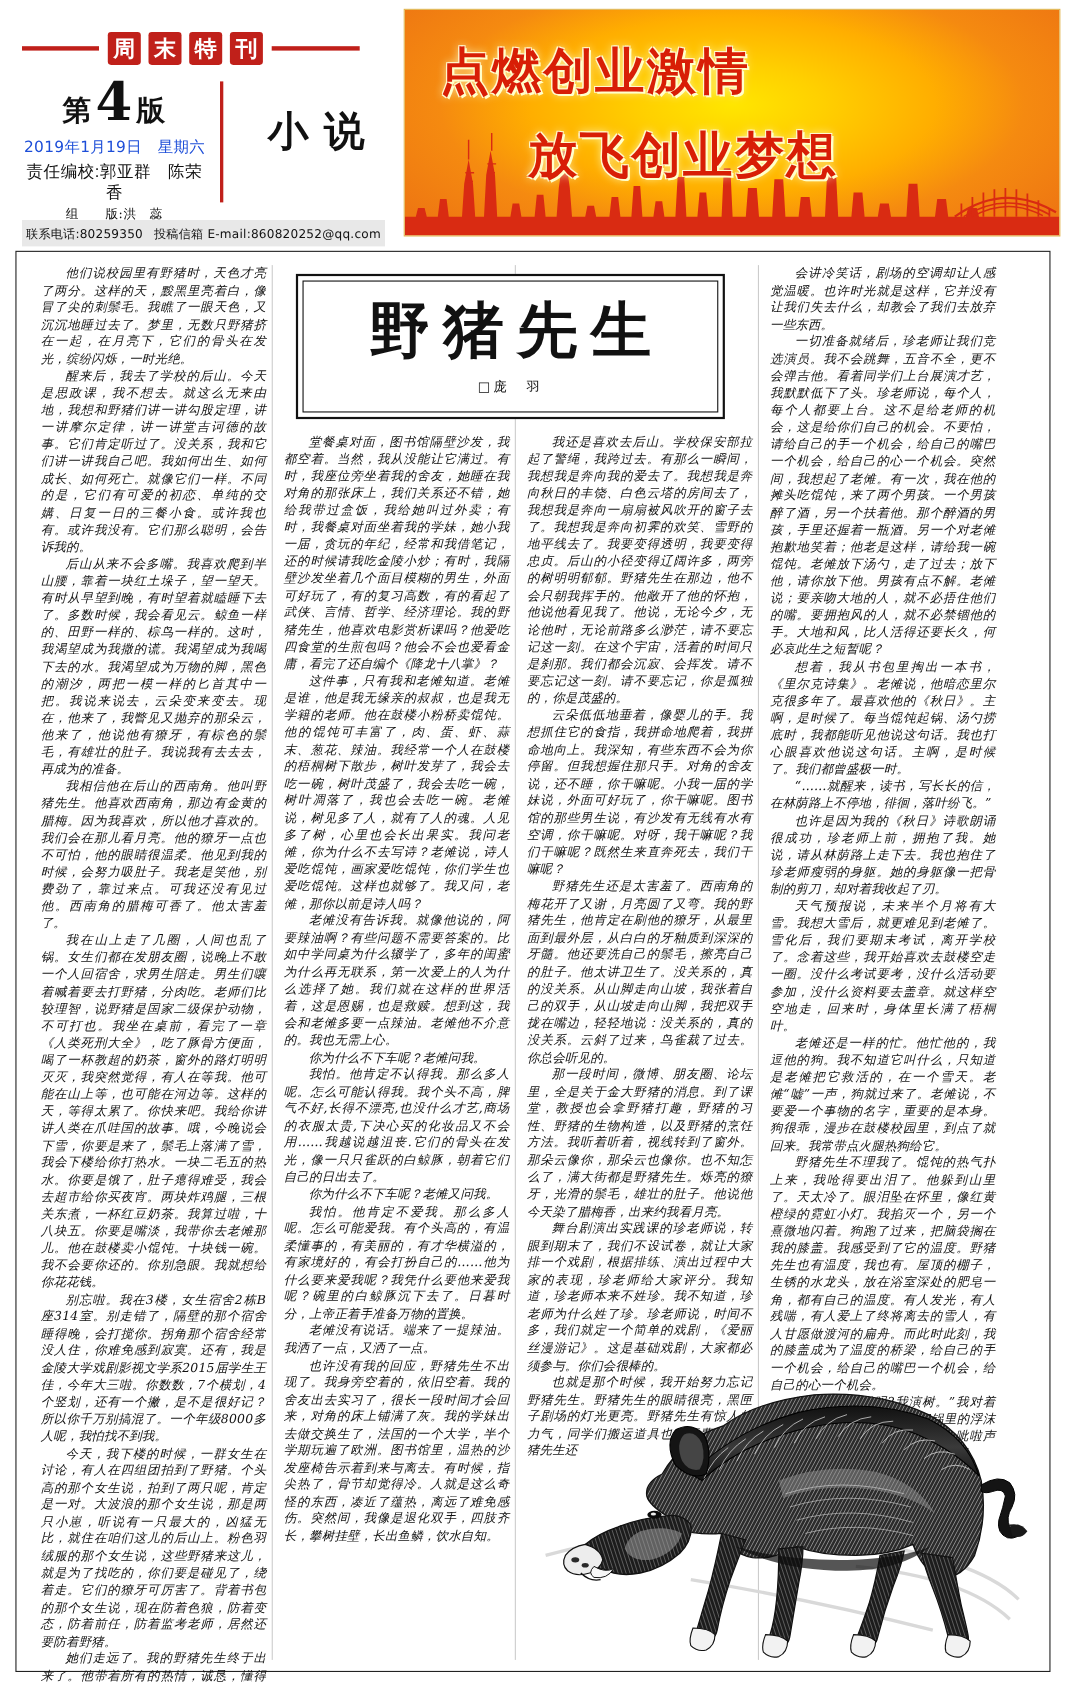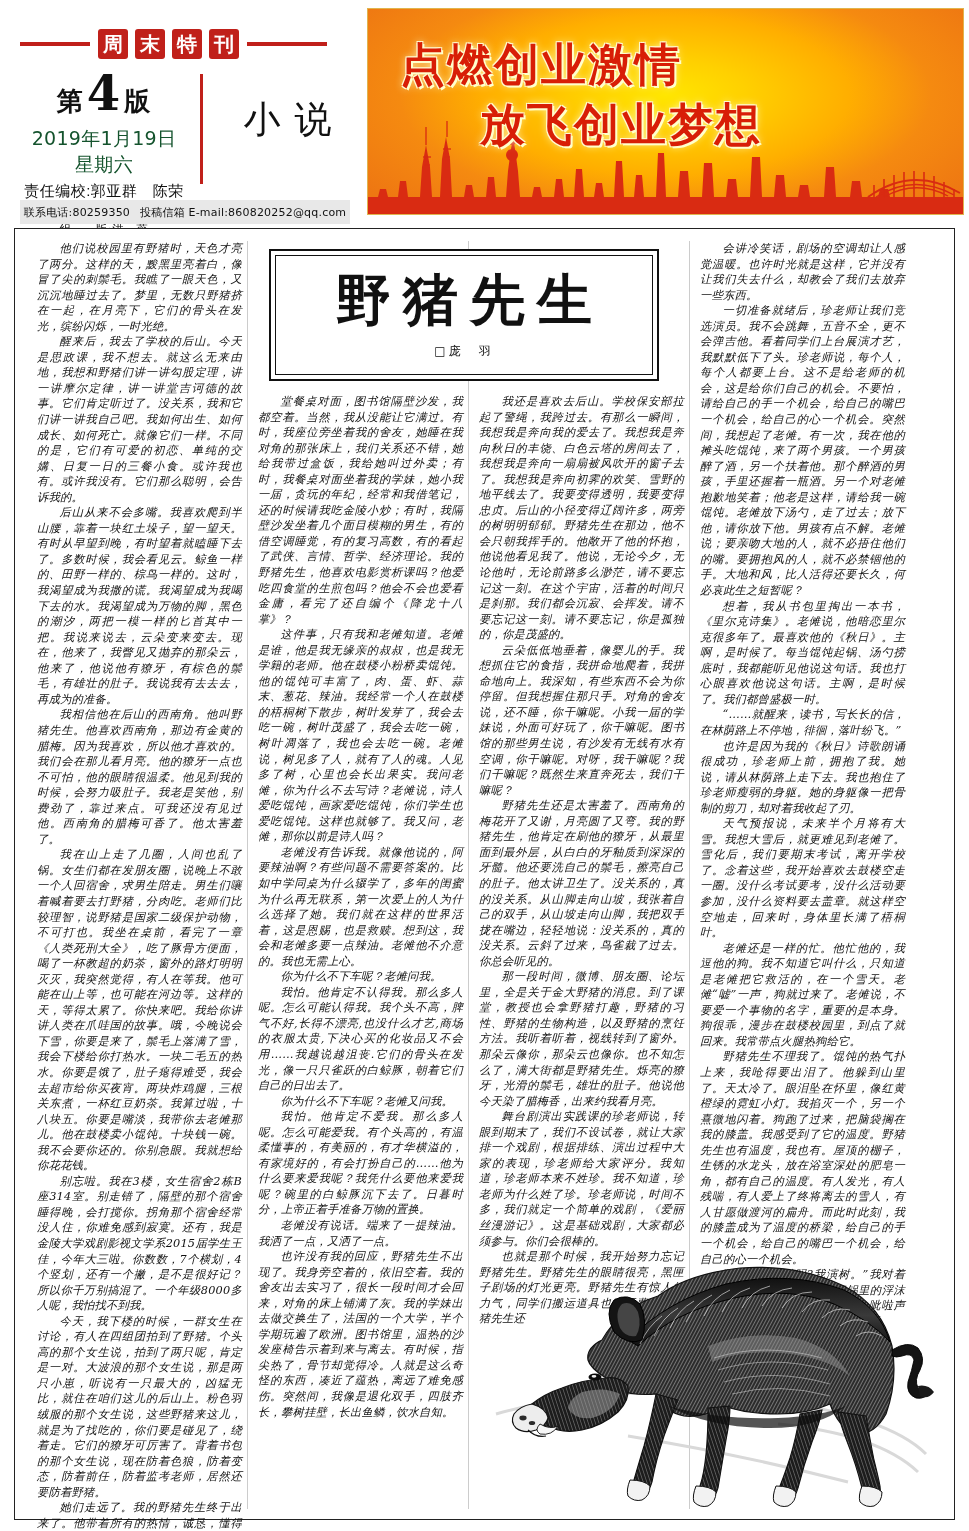--- a/index.html
+++ b/index.html
@@ -23,47 +23,47 @@
   .wk-seals{display:flex;gap:7px;}
   .seal{width:30px;height:30px;background:#c0201a;color:#fff;border-radius:3px;
         display:flex;align-items:center;justify-content:center;
         font-family:"DejaVu Serif","Liberation Serif",serif;font-weight:bold;font-size:20px;line-height:1;}
 
   .mh-info{position:absolute;left:18px;top:72px;width:172px;text-align:center;}
   .ban-line{font-family:"DejaVu Serif","Liberation Serif",serif;
             font-size:26px;font-weight:bold;color:#111;letter-spacing:1px;
             display:flex;align-items:baseline;justify-content:center;}
   .ban-num{font-size:48px;line-height:0.9;font-weight:bold;padding:0 3px;}
-  .mh-date{font-size:19px;color:#14532d;margin-top:7px;letter-spacing:0.3px;
+  .mh-date{font-size:14px;color:#1d4ed8;margin-top:7px;letter-spacing:0.3px;
            font-family:"DejaVu Sans","Liberation Sans",sans-serif;}
   .mh-editor{font-size:15px;color:#111;margin-top:4px;
              font-family:Liberation Sans, sans-serif;letter-spacing:0.5px;}
   .mh-editor2{font-size:11.5px;color:#111;margin-top:2px;
              font-family:"DejaVu Serif","Liberation Serif",serif;letter-spacing:0.5px;}
 
   .mh-divider{position:absolute;left:200px;top:74px;width:3px;height:110px;background:#c0201a;}
 
   .mh-section{position:absolute;left:215px;top:95px;width:145px;text-align:center;
               font-family:"DejaVu Serif","Liberation Serif",serif;
-              font-size:37px;font-weight:normal;color:#111;letter-spacing:14px;text-indent:14px;}
+              font-size:37px;font-weight:bold;color:#111;letter-spacing:14px;text-indent:14px;}
 
   .mh-contact{position:absolute;left:20px;top:200px;width:330px;height:24px;
               background:#e8e8e8;display:flex;align-items:center;justify-content:center;
               font-size:11px;color:#111;gap:10px;letter-spacing:0.2px;}
 
   
   .mh-banner{position:absolute;left:367px;top:8px;width:595px;height:205px;
              border:1px solid #e0b44e;overflow:hidden;
              background:radial-gradient(ellipse 62% 78% at 50% 42%, #ffe600 0%, #ffd000 22%, #ffae00 50%, #f58a10 72%, #ee7712 100%);}
   .mh-banner .sky-text{position:absolute;left:0;top:26px;width:100%;z-index:3;}
   .bn-l1,.bn-l2{font-family:"DejaVu Sans","Liberation Sans",sans-serif;
       font-weight:bold;color:#d81e06;font-size:45px;letter-spacing:2px;
       text-shadow: 2px 2px 0 #ffffcc, -1px -1px 0 #fff9d0, 1px -1px 0 #fff9d0, -1px 1px 0 #fff9d0, 0 0 9px rgba(255,255,210,0.95);}
   .bn-l1{margin-left:32px;}
-  .bn-l2{margin-left:112px;margin-top:0;}
+  .bn-l2{margin-left:112px;margin-top:16px;}
   .skyline{position:absolute;left:0;bottom:0;width:100%;height:95px;z-index:1;}
 
   
   .body-frame{position:absolute;left:14px;top:228px;width:941px;height:1292px;
               border:1.5px solid #222;box-sizing:border-box;background:#fff;}
 
   
   .title-box{position:absolute;left:254px;top:20px;width:390px;height:132px;
              border:2px solid #111;box-sizing:border-box;background:#fff;z-index:5;
              display:flex;flex-direction:column;align-items:center;justify-content:center;}
@@ -197,21 +197,21 @@
         <p>后山从来不会多嘴。我喜欢爬到半山腰，靠着一块红土垛子，望一望天。有时从早望到晚，有时望着就瞌睡下去了。多数时候，我会看见云。鲸鱼一样的、田野一样的、棕鸟一样的。这时，我渴望成为我撒的谎。我渴望成为我喝下去的水。我渴望成为万物的脚，黑色的潮汐，两把一模一样的匕首其中一把。我说来说去，云朵变来变去。现在，他来了，我瞥见又抛弃的那朵云，他来了，他说他有獠牙，有棕色的鬃毛，有雄壮的肚子。我说我有去去去，再成为的准备。</p>
         <p>我相信他在后山的西南角。他叫野猪先生。他喜欢西南角，那边有金黄的腊梅。因为我喜欢，所以他才喜欢的。我们会在那儿看月亮。他的獠牙一点也不可怕，他的眼睛很温柔。他见到我的时候，会努力吸肚子。我老是笑他，别费劲了，靠过来点。可我还没有见过他。西南角的腊梅可香了。他太害羞了。</p>
         <p>我在山上走了几圈，人间也乱了锅。女生们都在发朋友圈，说晚上不敢一个人回宿舍，求男生陪走。男生们嚷着喊着要去打野猪，分肉吃。老师们比较理智，说野猪是国家二级保护动物，不可打也。我坐在桌前，看完了一章《人类死刑大全》，吃了豚骨方便面，喝了一杯教超的奶茶，窗外的路灯明明灭灭，我突然觉得，有人在等我。他可能在山上等，也可能在河边等。这样的天，等得太累了。你快来吧。我给你讲讲人类在爪哇国的故事。哦，今晚说会下雪，你要是来了，鬃毛上落满了雪，我会下楼给你打热水。一块二毛五的热水。你要是饿了，肚子瘪得难受，我会去超市给你买夜宵。两块炸鸡腿，三根关东煮，一杯红豆奶茶。我算过啦，十八块五。你要是嘴淡，我带你去老傩那儿。他在鼓楼卖小馄饨。十块钱一碗。我不会要你还的。你别急眼。我就想给你花花钱。</p>
         <p>别忘啦。我在3楼，女生宿舍2栋B座314室。别走错了，隔壁的那个宿舍睡得晚，会打搅你。拐角那个宿舍经常没人住，你难免感到寂寞。还有，我是金陵大学戏剧影视文学系2015届学生王佳，今年大三啦。你数数，7个横划，4个竖划，还有一个撇，是不是很好记？所以你千万别搞混了。一个年级8000多人呢，我怕找不到我。</p>
         <p>今天，我下楼的时候，一群女生在讨论，有人在四组团拍到了野猪。个头高的那个女生说，拍到了两只呢，肯定是一对。大波浪的那个女生说，那是两只小崽，听说有一只最大的，凶猛无比，就住在咱们这儿的后山上。粉色羽绒服的那个女生说，这些野猪来这儿，就是为了找吃的，你们要是碰见了，绕着走。它们的獠牙可厉害了。背着书包的那个女生说，现在防着色狼，防着变态，防着前任，防着监考老师，居然还要防着野猪。</p>
         <p>她们走远了。我的野猪先生终于出来了。他带着所有的热情，诚恳，懂得与偕往，从连绵的小山里走出来了。他对我说，人一生有多少次，在黑暗里睁开眼睛？又有多少次，从日暮遥望到了日出？活着，是日暮到日出间必须要做的事。而苏醒，是日始月末间，最炽热的那次心跳。</p>
 
       </div>
 
       <div class="col" id="col2" style="top:165px;">
-        <p>堂餐桌对面，图书馆隔壁沙发，我都空着。当然，我从没能让它满过。有时，我座位旁坐着我的舍友，她睡在我对角的那张床上，我们关系还不错，她给我带过盒饭，我给她叫过外卖；有时，我餐桌对面坐着我的学妹，她小我一届，贪玩的年纪，经常和我借笔记，还的时候请我吃金陵小炒；有时，我隔壁沙发坐着几个面目模糊的男生，有的借空调睡觉，有的复习高数，有的看起了武侠、言情、哲学、经济理论。我的野猪先生，他喜欢电影赏析课吗？他爱吃四食堂的生煎包吗？他会不会也爱看金庸，看完了还自编个《降龙十八掌》？</p>
+        <p>堂餐桌对面，图书馆隔壁沙发，我都空着。当然，我从没能让它满过。有时，我座位旁坐着我的舍友，她睡在我对角的那张床上，我们关系还不错，她给我带过盒饭，我给她叫过外卖；有时，我餐桌对面坐着我的学妹，她小我一届，贪玩的年纪，经常和我借笔记，还的时候请我吃金陵小炒；有时，我隔壁沙发坐着几个面目模糊的男生，外面可好玩了，有的复习高数，有的看起了武侠、言情、哲学、经济理论。我的野猪先生，他喜欢电影赏析课吗？他爱吃四食堂的生煎包吗？他会不会也爱看金庸，看完了还自编个《降龙十八掌》？</p>
         <p>这件事，只有我和老傩知道。老傩是谁，他是我无缘亲的叔叔，也是我无学籍的老师。他在鼓楼小粉桥卖馄饨。他的馄饨可丰富了，肉、蛋、虾、蒜末、葱花、辣油。我经常一个人在鼓楼的梧桐树下散步，树叶发芽了，我会去吃一碗，树叶茂盛了，我会去吃一碗，树叶凋落了，我也会去吃一碗。老傩说，树见多了人，就有了人的魂。人见多了树，心里也会长出果实。我问老傩，你为什么不去写诗？老傩说，诗人爱吃馄饨，画家爱吃馄饨，你们学生也爱吃馄饨。这样也就够了。我又问，老傩，那你以前是诗人吗？</p>
         <p>老傩没有告诉我。就像他说的，阿要辣油啊？有些问题不需要答案的。比如中学同桌为什么辍学了，多年的闺蜜为什么再无联系，第一次爱上的人为什么选择了她。我们就在这样的世界活着，这是恩赐，也是救赎。想到这，我会和老傩多要一点辣油。老傩他不介意的。我也无需上心。</p>
         <p>你为什么不下车呢？老傩问我。</p>
         <p>我怕。他肯定不认得我。那么多人呢。怎么可能认得我。我个头不高，脾气不好,长得不漂亮,也没什么才艺,商场的衣服太贵,下决心买的化妆品又不会用……我越说越沮丧.它们的骨头在发光，像一只只雀跃的白鲸豚，朝着它们自己的日出去了。</p>
         <p>你为什么不下车呢？老傩又问我。</p>
         <p>我怕。他肯定不爱我。那么多人呢。怎么可能爱我。有个头高的，有温柔懂事的，有美丽的，有才华横溢的，有家境好的，有会打扮自己的……他为什么要来爱我呢？我凭什么要他来爱我呢？碗里的白鲸豚沉下去了。日暮时分，上帝正着手准备万物的置换。</p>
         <p>老傩没有说话。端来了一提辣油。我洒了一点，又洒了一点。</p>
         <p>也许没有我的回应，野猪先生不出现了。我身旁空着的，依旧空着。我的舍友出去实习了，很长一段时间才会回来，对角的床上铺满了灰。我的学妹出去做交换生了，法国的一个大学，半个学期玩遍了欧洲。图书馆里，温热的沙发座椅告示着到来与离去。有时候，指尖热了，骨节却觉得冷。人就是这么奇怪的东西，凑近了蕴热，离远了难免感伤。突然间，我像是退化双手，四肢齐长，攀树挂壁，长出鱼鳞，饮水自知。</p>
       </div>
 

